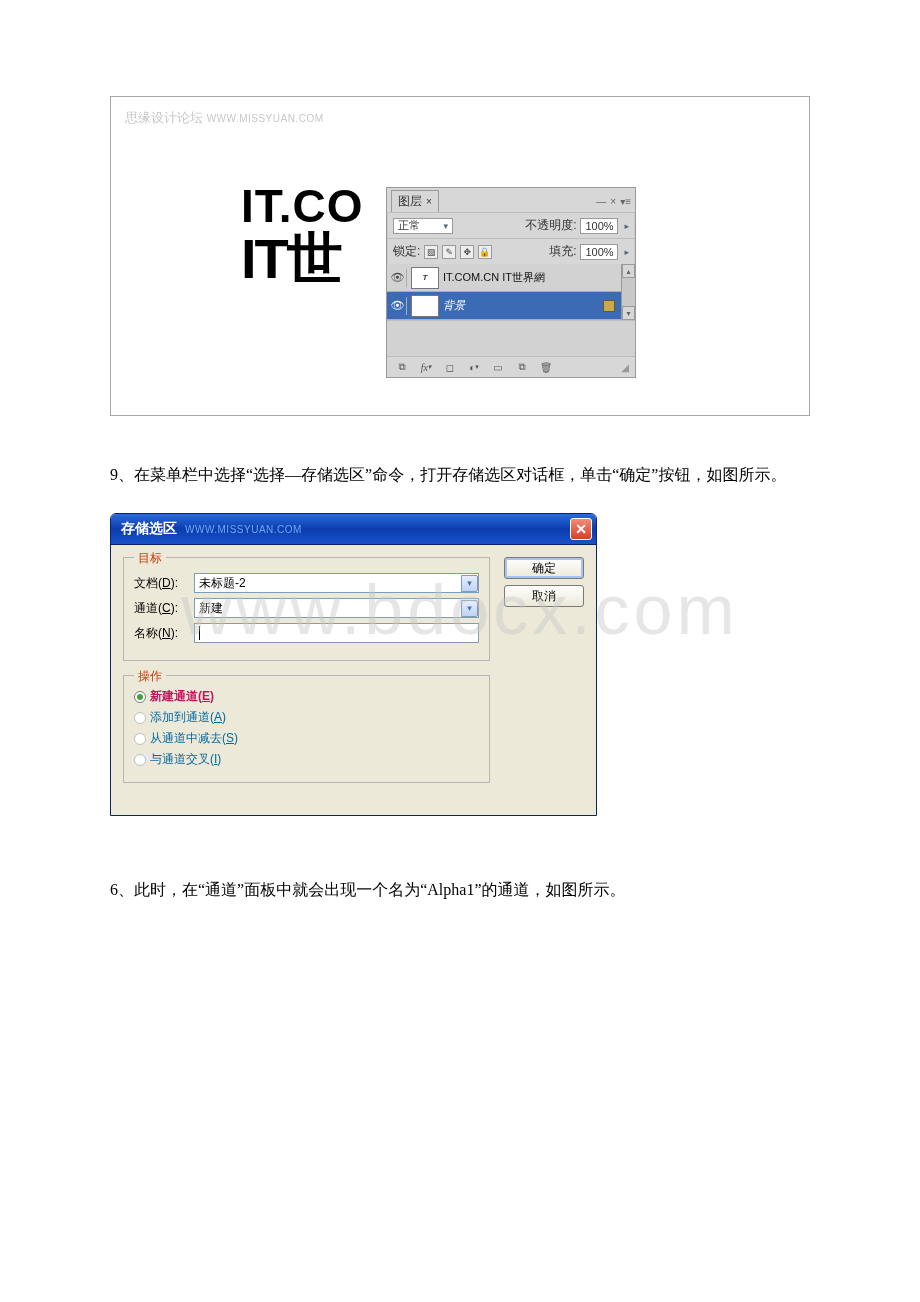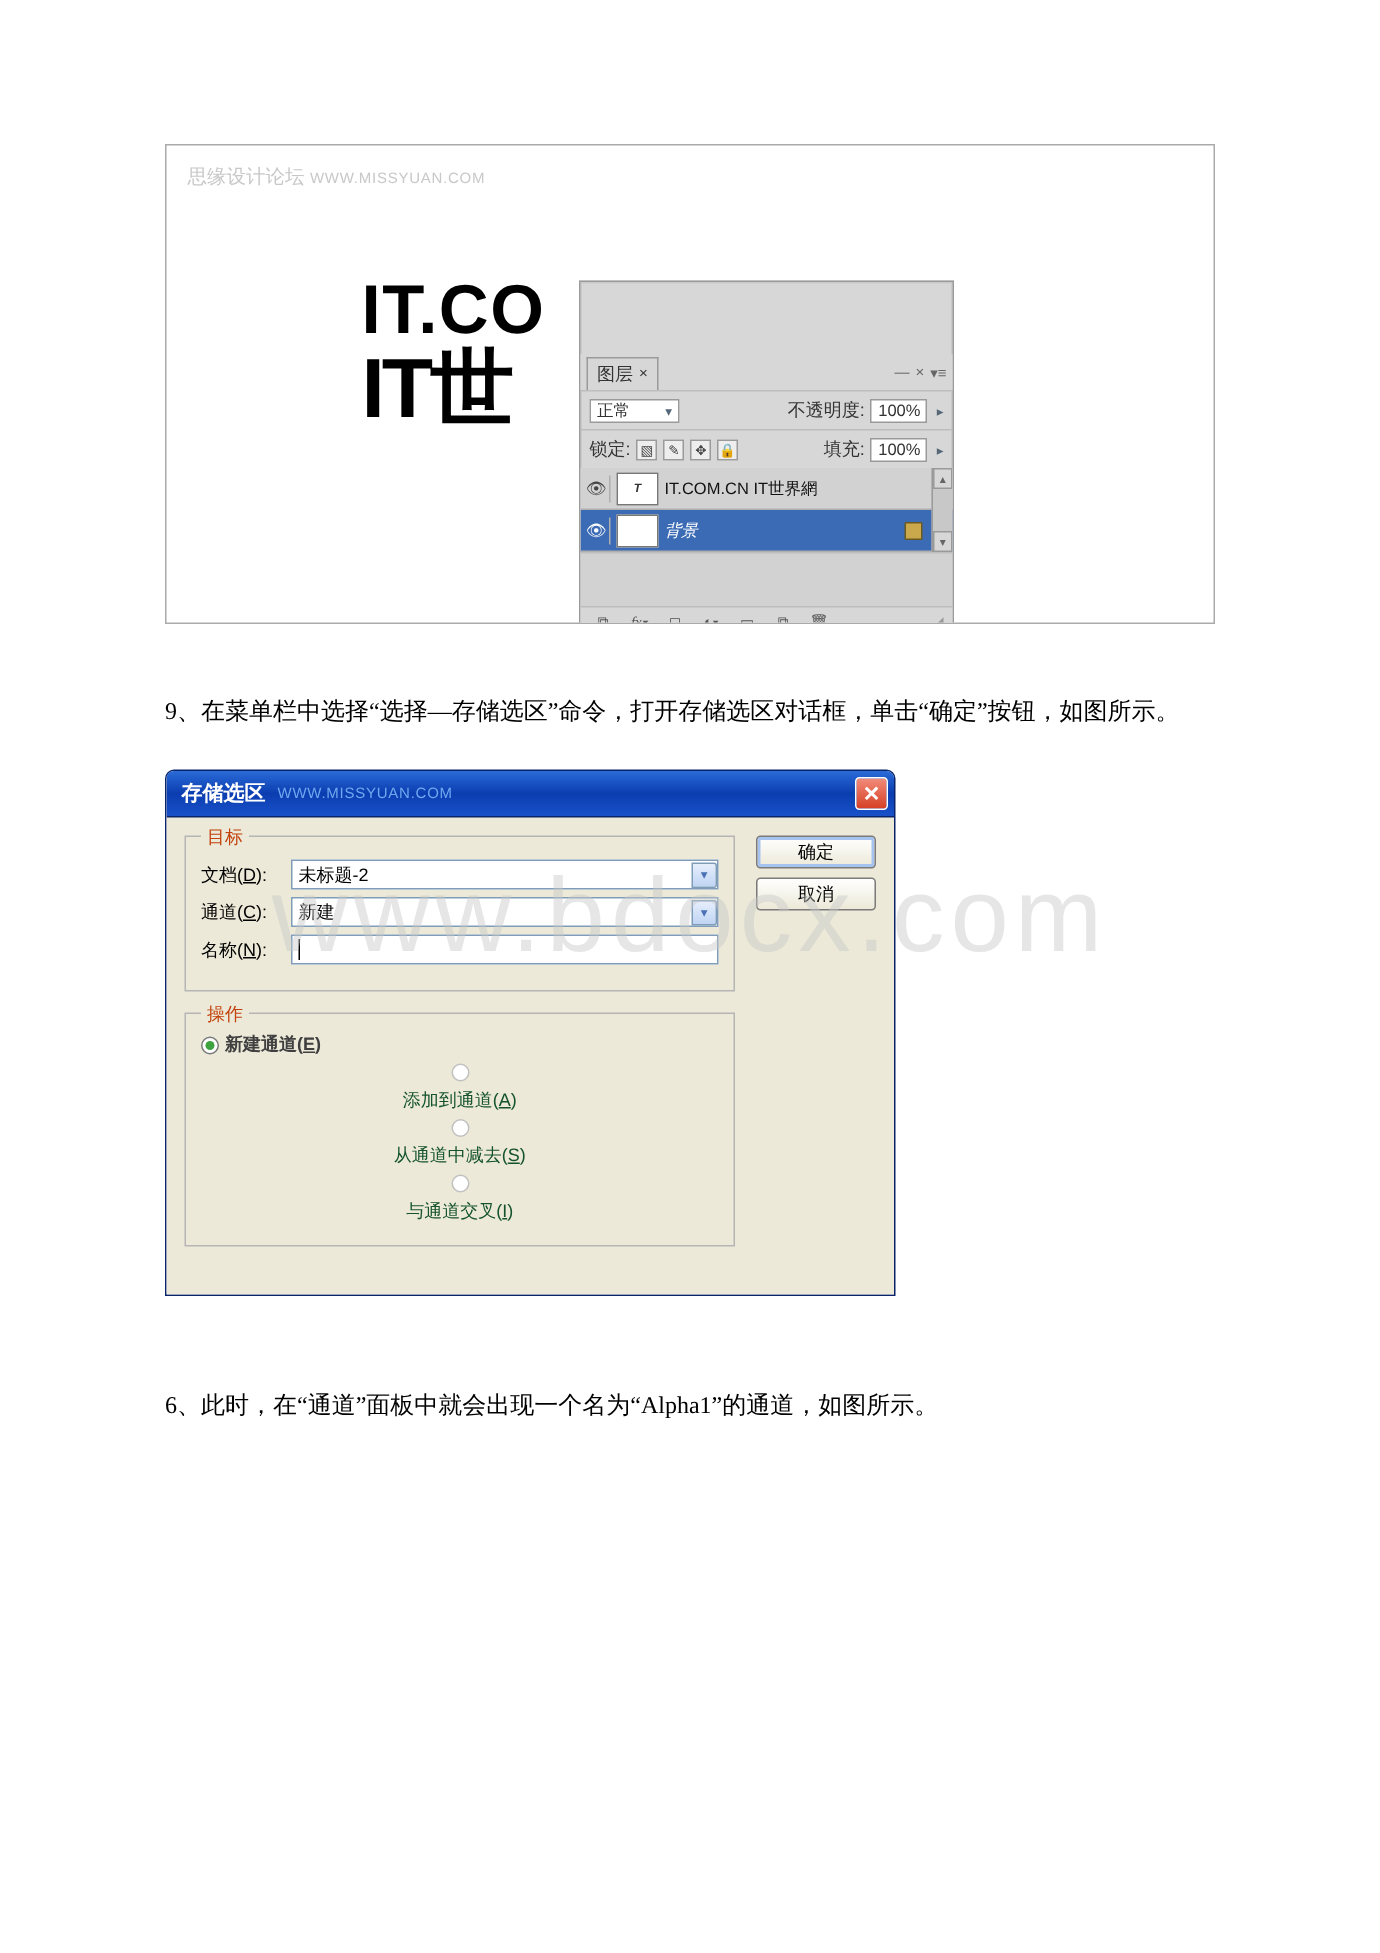--- a/index.html
+++ b/index.html
@@ -63,21 +63,20 @@
     font-family: "SimSun", sans-serif;
     font-size: 12px;
     color: #333;
     box-shadow: 0 0 0 1px #c9c9c9 inset;
   }
   .panel-titlebar {
     display: flex;
     align-items: center;
     padding: 2px 4px 0 4px;
     background: #d7d7d7;
-    margin-top: 48px;
   }
   .panel-tab {
     border: 1px solid #9a9a9a;
     border-bottom: none;
     padding: 2px 6px;
     background: #d7d7d7;
     display: inline-flex;
     align-items: center;
     gap: 4px;
   }
@@ -203,22 +202,22 @@
   .combo, .txtin {
     flex:1;height:20px;border:1px solid #7f9db9;background:#fff;display:flex;align-items:center;padding:0 4px;font-size:12px;color:#000;
   }
   .combo { justify-content:space-between; }
   .combo .dd {
     width:17px;height:17px;border:1px solid #7f9db9;background:linear-gradient(#e6eefc,#c0d5f4);
     display:flex;align-items:center;justify-content:center;color:#4a70b5;font-size:9px;margin:-1px -4px -1px 0;border-radius:0 2px 2px 0;
   }
   .txtin .cursor{width:1px;height:14px;background:#000;}
   .radios { list-style:none; font-size:12px; }
-  .radios li{ display:flex;align-items:center;gap:4px;padding:2px 0;color:#404040;}
-  .radios li.disabled{ color:#14532d;flex-direction:column;}
+  .radios li{ display:flex;align-items:center;gap:4px;padding:2px 0;color:#be185d;}
+  .radios li.disabled{ color:#0369a1;}
   .radio {
     width:12px;height:12px;border:1px solid #7a7a7a;border-radius:50%;background:#fff;display:inline-flex;align-items:center;justify-content:center;
   }
   .radio.sel .dot{width:6px;height:6px;background:#3ea23e;border-radius:50%;}
   .radios li.disabled .radio{border-color:#c0c0c0;}
   .radios u{text-decoration:underline;}
   .body-text2 { margin: 60px 0 250px 0; line-height:1.7; font-size:16px; }
 </style>
 </head>
 <body>

